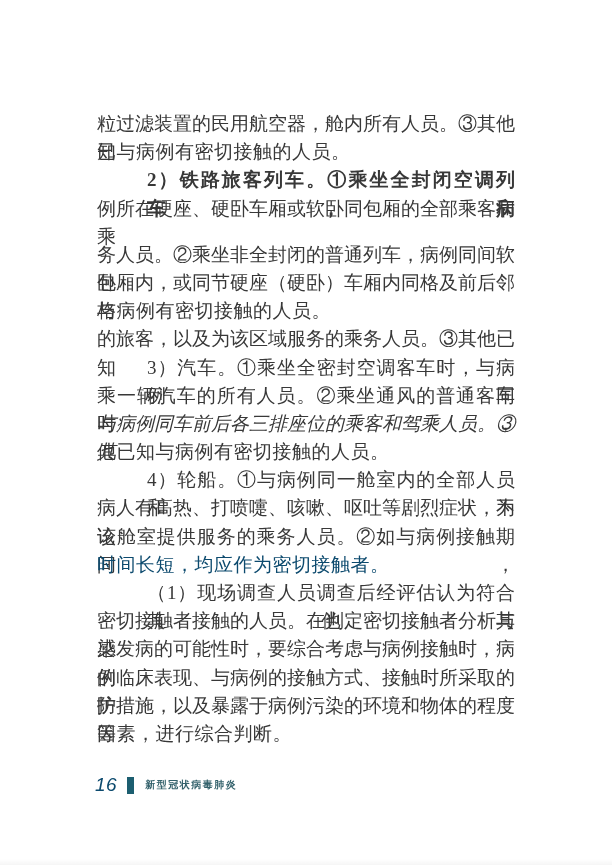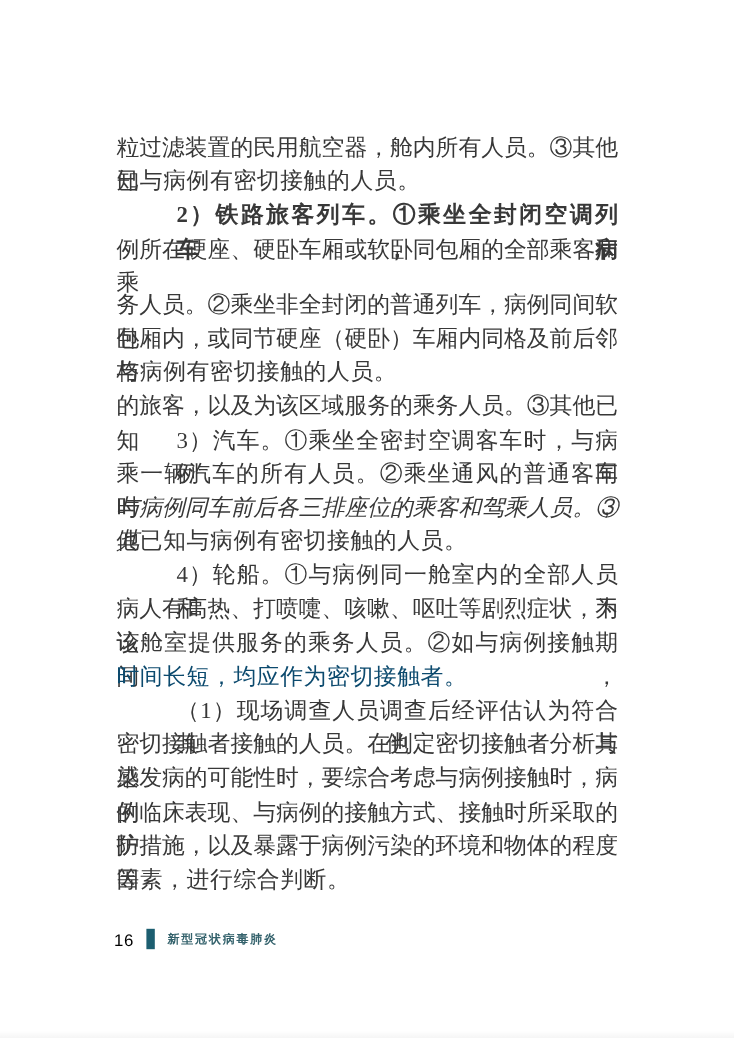--- a/index.html
+++ b/index.html
@@ -53,23 +53,24 @@
   }
   .footer {
     position: absolute;
     left: 95px;
     top: 774px;
     display: flex;
     align-items: center;
     font-family: "Liberation Sans", "DejaVu Sans", sans-serif;
   }
   .page-number {
-    font-size: 14px;
-    color: #000000;
+    font-size: 19px;
+    color: #0c4a6e;
     letter-spacing: 0.5px;
+    font-style: italic;
   }
   .footer-bar {
     width: 7px;
     height: 17px;
     margin-left: 10px;
     margin-right: 11px;
   }
   .footer-title {
     font-size: 10px;
     font-weight: bold;

